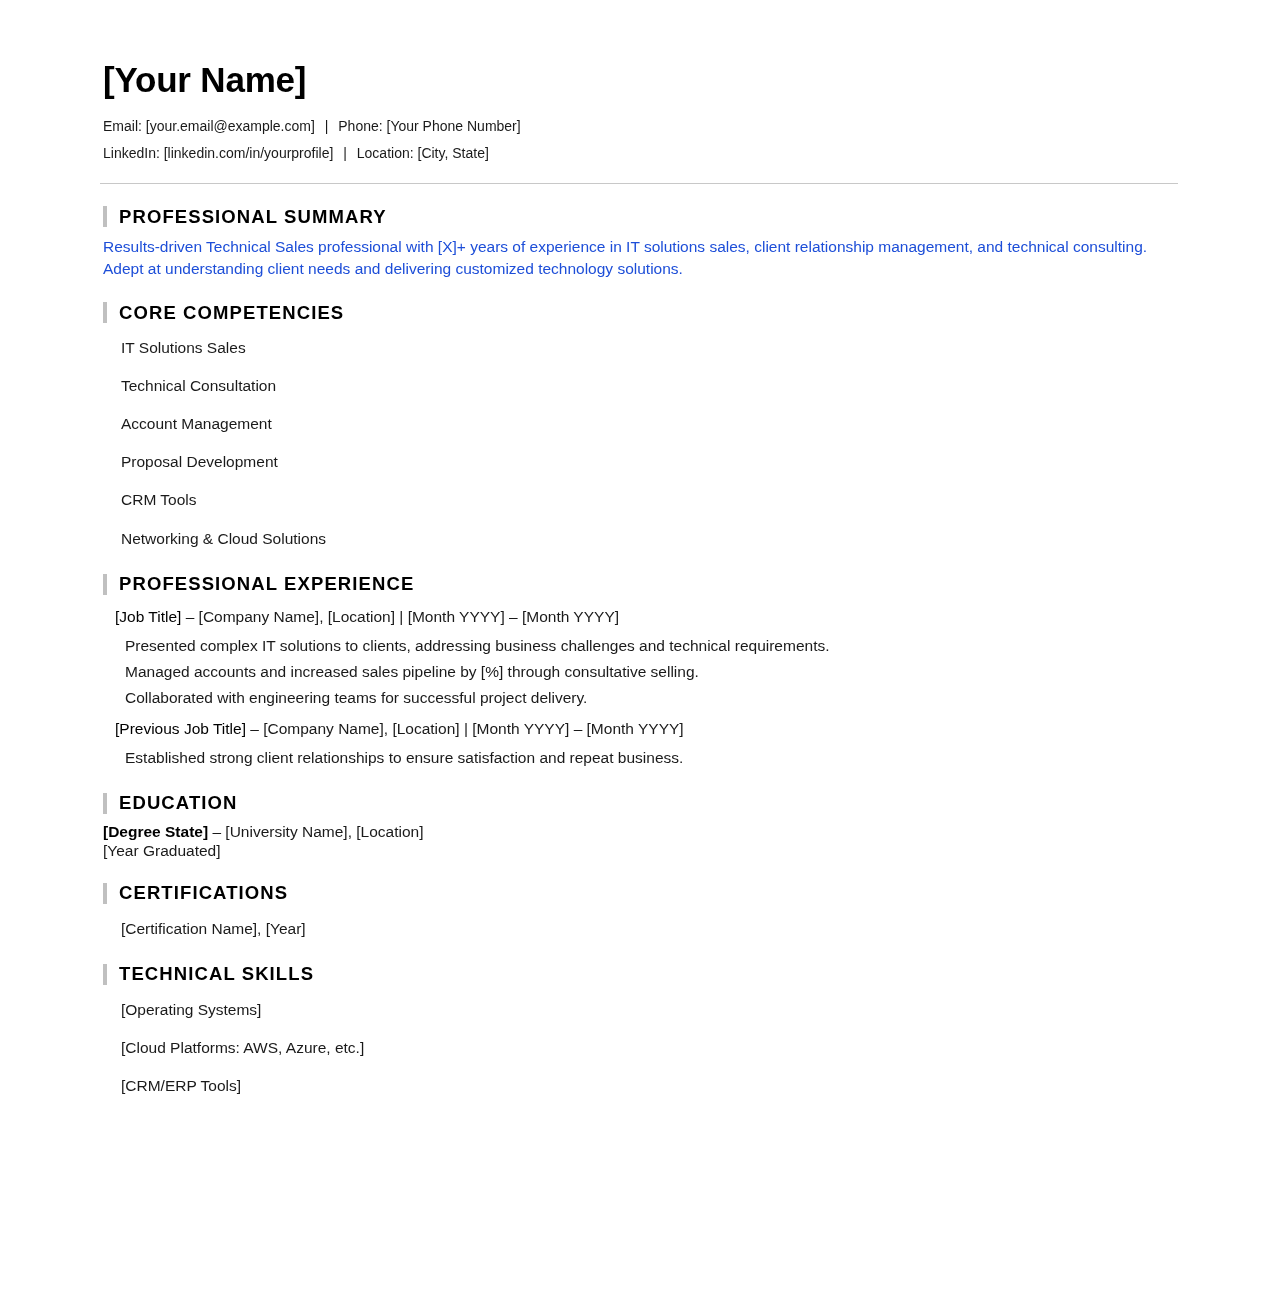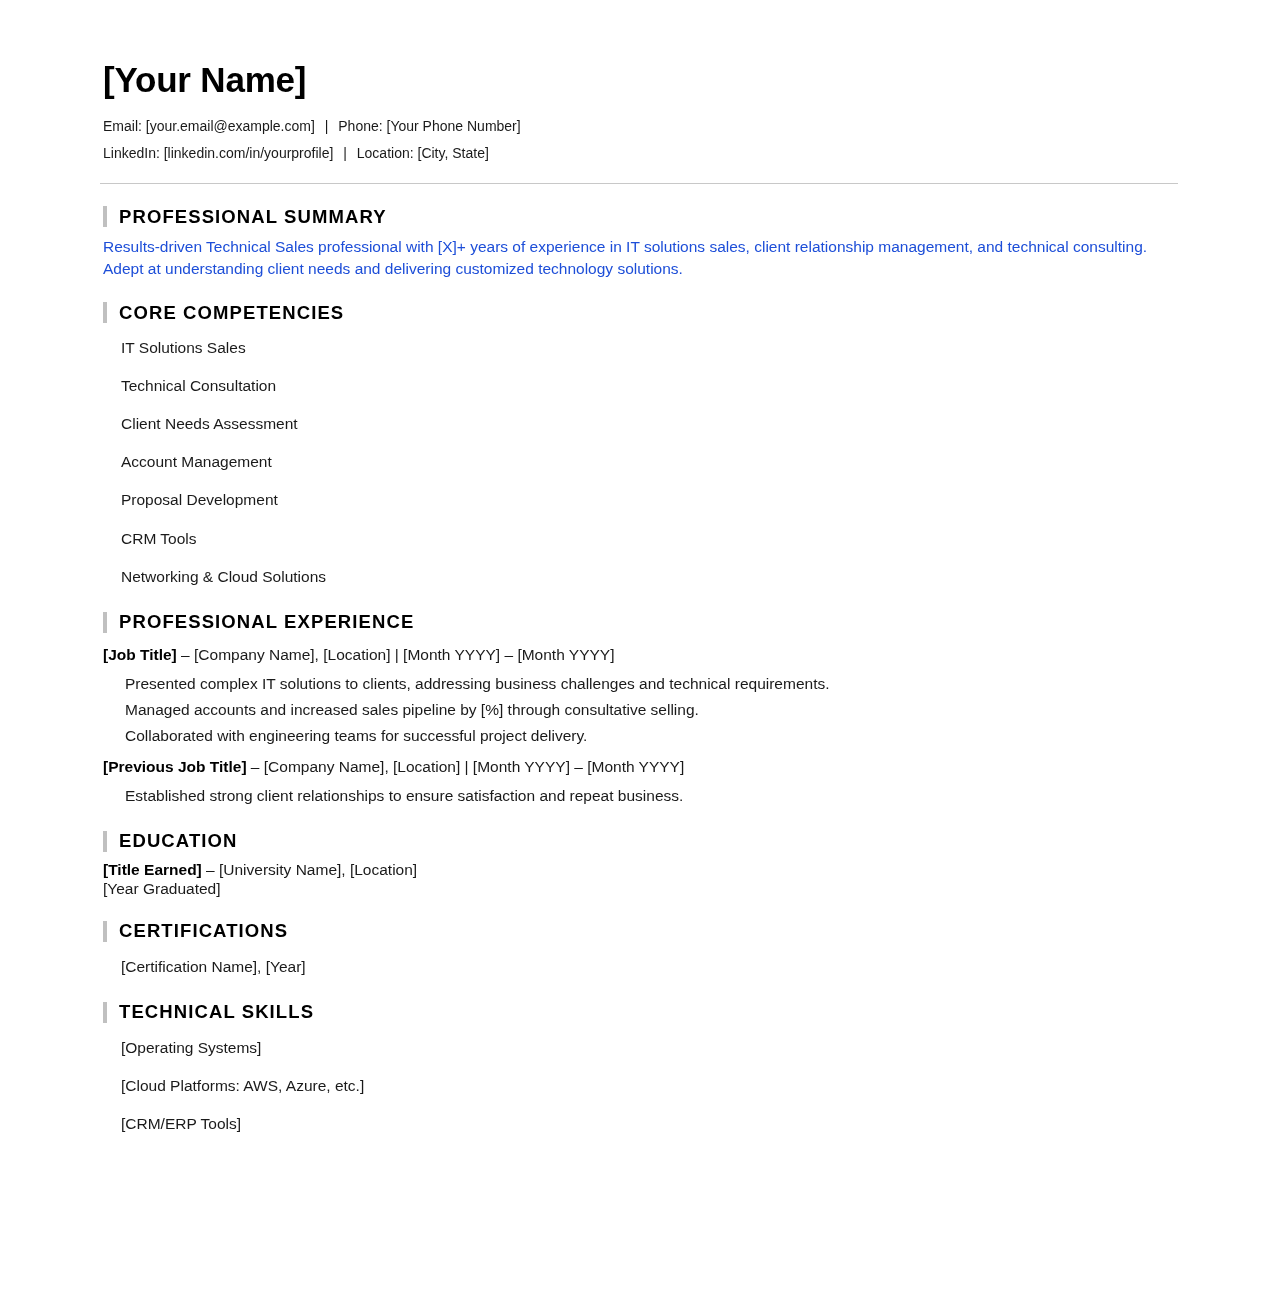--- a/index.html
+++ b/index.html
@@ -109,22 +109,23 @@
     margin: 0;
   }
   .entry + .entry { margin-top: 4px; }
   .entry-header {
     font-size: 15.5px;
     line-height: 1.62;
     color: #1a1a1a;
     margin: 0;
   }
   .entry-header .role {
-    font-weight: bold;
-    color: #000000;
+    font-weight: normal;
+    color: #000000;
+    margin-left: 12px;
   }
   .entry-bullets {
     margin: 4px;
     padding: 0;
     list-style: none;
   }
   .entry-bullets li {
     font-size: 15.5px;
     line-height: 1.70;
     padding-left: 18px;
@@ -179,21 +180,20 @@
     </div>
 
     <div class="section">
       <div class="section-heading">
         <span class="accent-bar"></span>
         <span class="section-title">CORE COMPETENCIES</span>
       </div>
       <ul class="indent-list">
         <li>IT Solutions Sales</li>
         <li>Technical Consultation</li>
-        <li>Client Needs Assessment</li>
         <li>Account Management</li>
         <li>Proposal Development</li>
         <li>CRM Tools</li>
         <li>Networking &amp; Cloud Solutions</li>
       </ul>
     </div>
 
     <div class="section">
       <div class="section-heading">
         <span class="accent-bar"></span>
@@ -220,21 +220,21 @@
         </ul>
       </div>
     </div>
 
     <div class="section">
       <div class="section-heading">
         <span class="accent-bar"></span>
         <span class="section-title">EDUCATION</span>
       </div>
       <p class="edu-line">
-        <span class="degree">[Title Earned]</span><span> – [University Name], [Location]</span>
+        <span class="degree">[Degree State]</span><span> – [University Name], [Location]</span>
       </p>
       <p class="edu-line">[Year Graduated]</p>
     </div>
 
     <div class="section">
       <div class="section-heading">
         <span class="accent-bar"></span>
         <span class="section-title">CERTIFICATIONS</span>
       </div>
       <ul class="indent-list">

